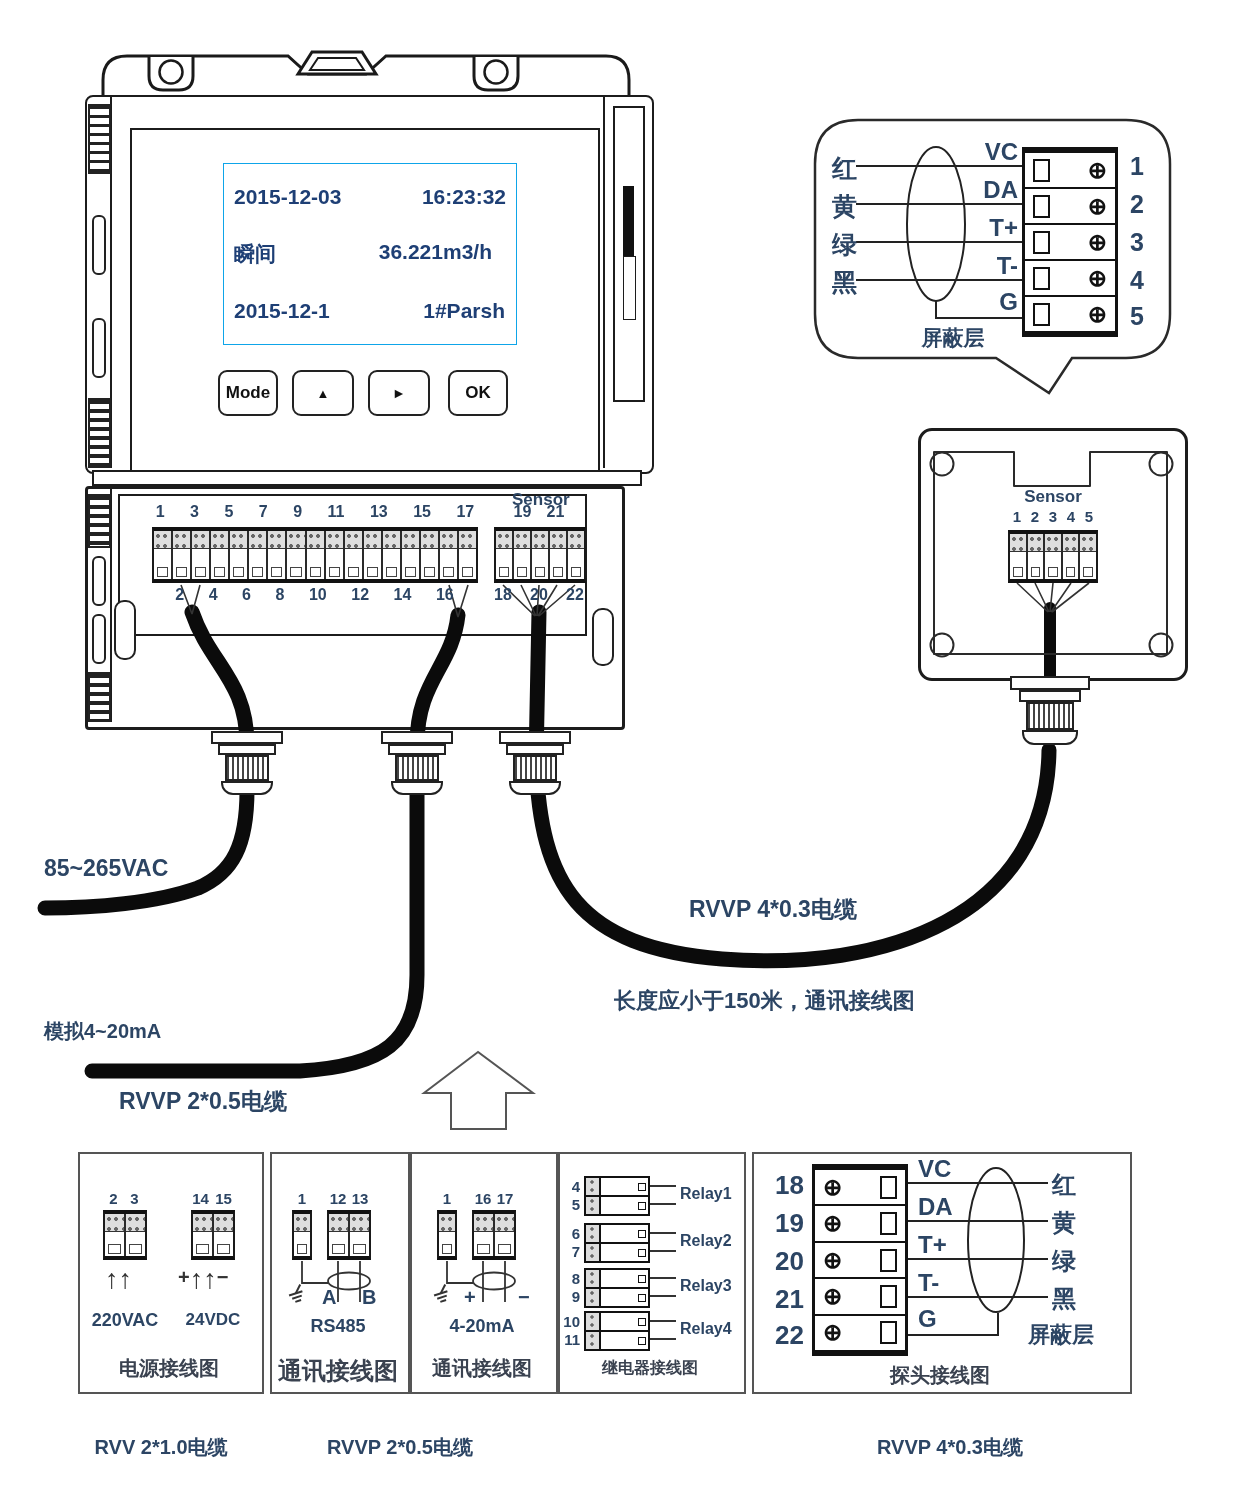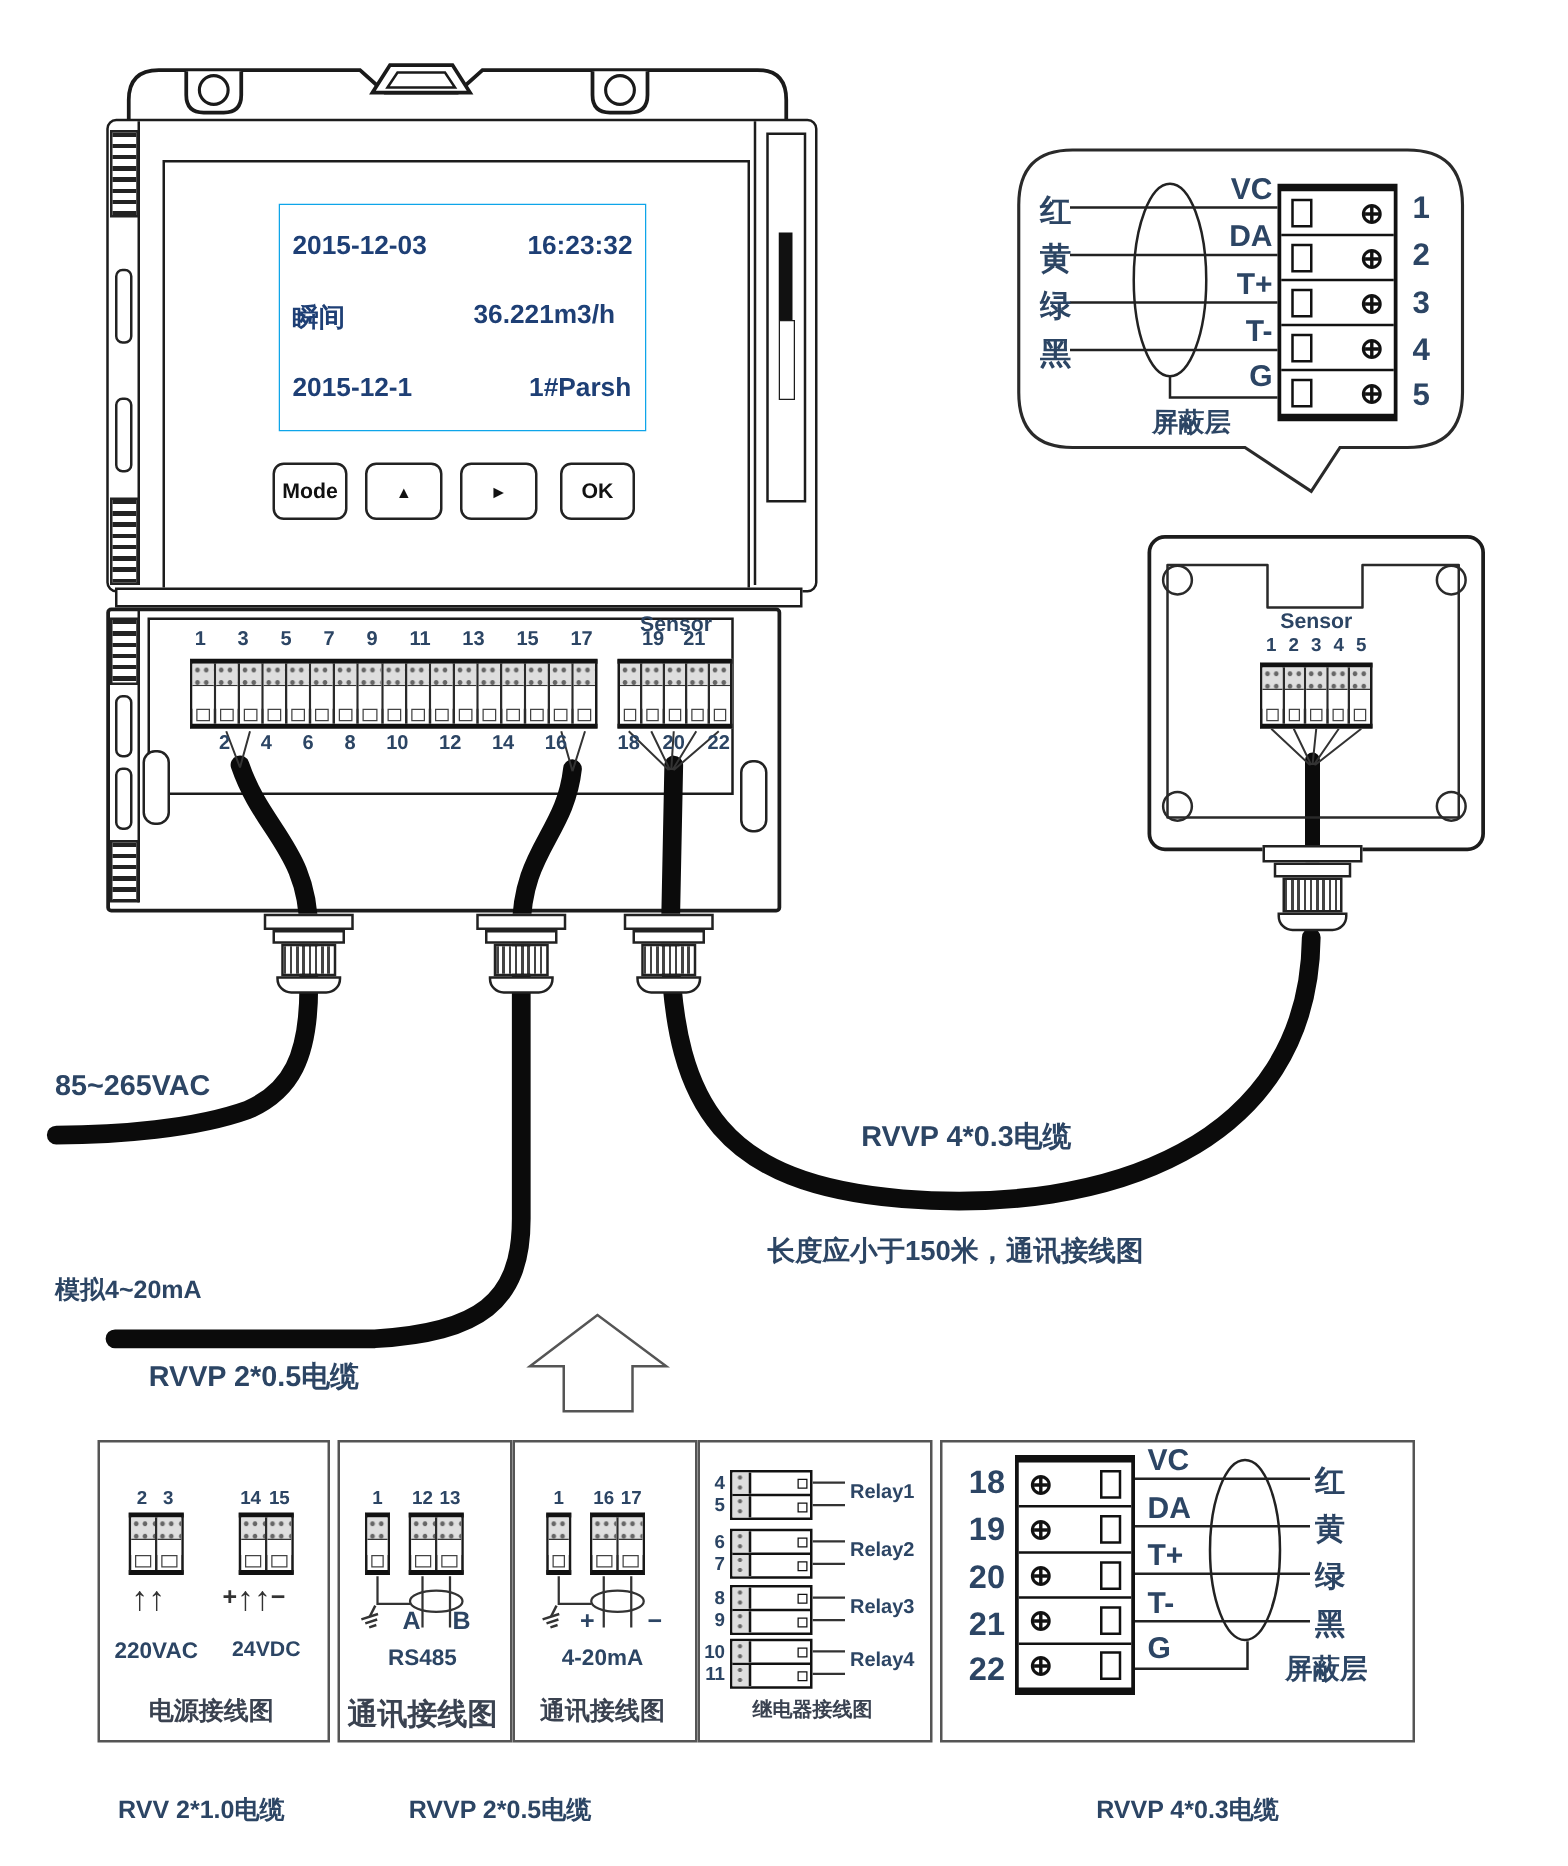--- a/index.html
+++ b/index.html
@@ -661,19 +661,20 @@
   <div class="txt" style="left:918px;top:1155px;font-size:24px">VC</div>
   <div class="txt" style="left:918px;top:1193px;font-size:24px">DA</div>
   <div class="txt" style="left:918px;top:1231px;font-size:24px">T+</div>
   <div class="txt" style="left:918px;top:1269px;font-size:24px">T-</div>
   <div class="txt" style="left:918px;top:1305px;font-size:24px">G</div>
   <div class="txt" style="left:1052px;top:1169px;width:30px;font-size:24px">红</div>
   <div class="txt" style="left:1052px;top:1207px;width:30px;font-size:24px">黄</div>
   <div class="txt" style="left:1052px;top:1245px;width:30px;font-size:24px">绿</div>
   <div class="txt" style="left:1052px;top:1283px;width:30px;font-size:24px">黑</div>
   <div class="txt" style="left:1028px;top:1320px;width:96px;font-size:22px">屏蔽层</div>
+  <div class="txt ctr" style="left:752px;top:1362px;width:376px;font-size:20px;color:#3a4250">探头接线图</div>
 
   <div class="txt ctr" style="left:61px;top:1434px;width:200px;font-size:20px">RVV 2*1.0电缆</div>
   <div class="txt ctr" style="left:300px;top:1434px;width:200px;font-size:20px">RVVP 2*0.5电缆</div>
   <div class="txt ctr" style="left:850px;top:1434px;width:200px;font-size:20px">RVVP 4*0.3电缆</div>
 </div>
 
 </div>
 
 </body></html>

